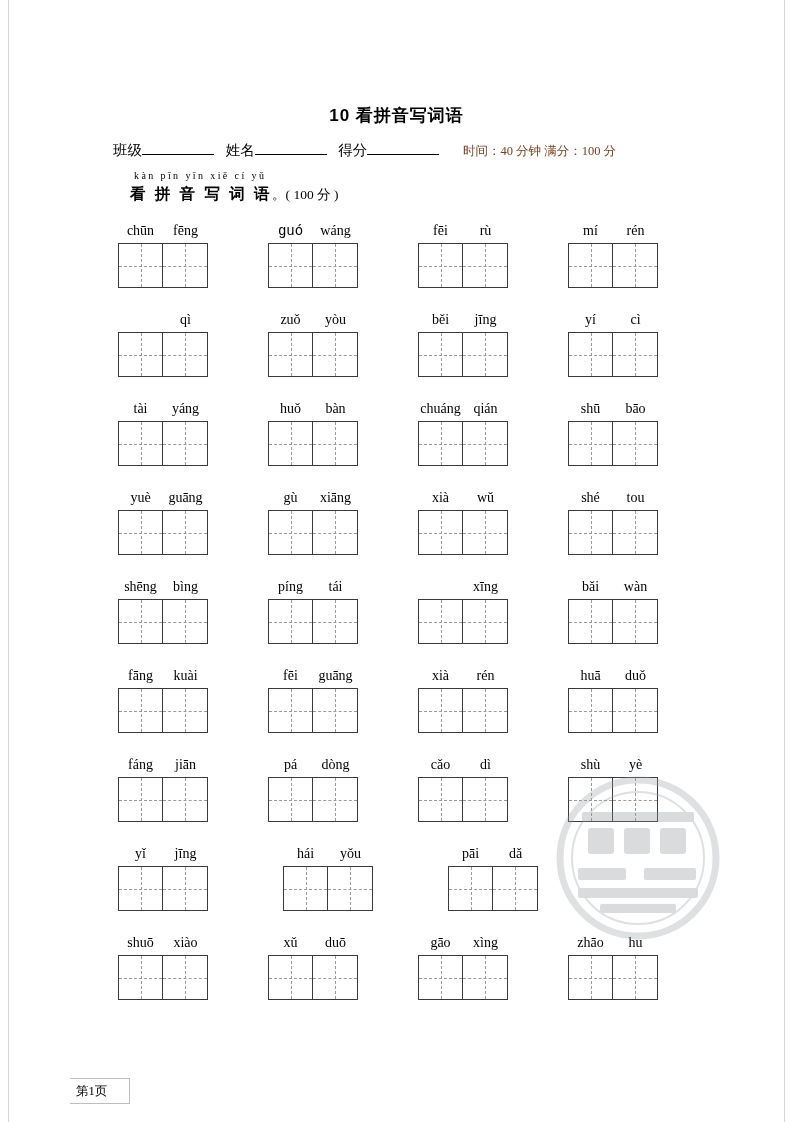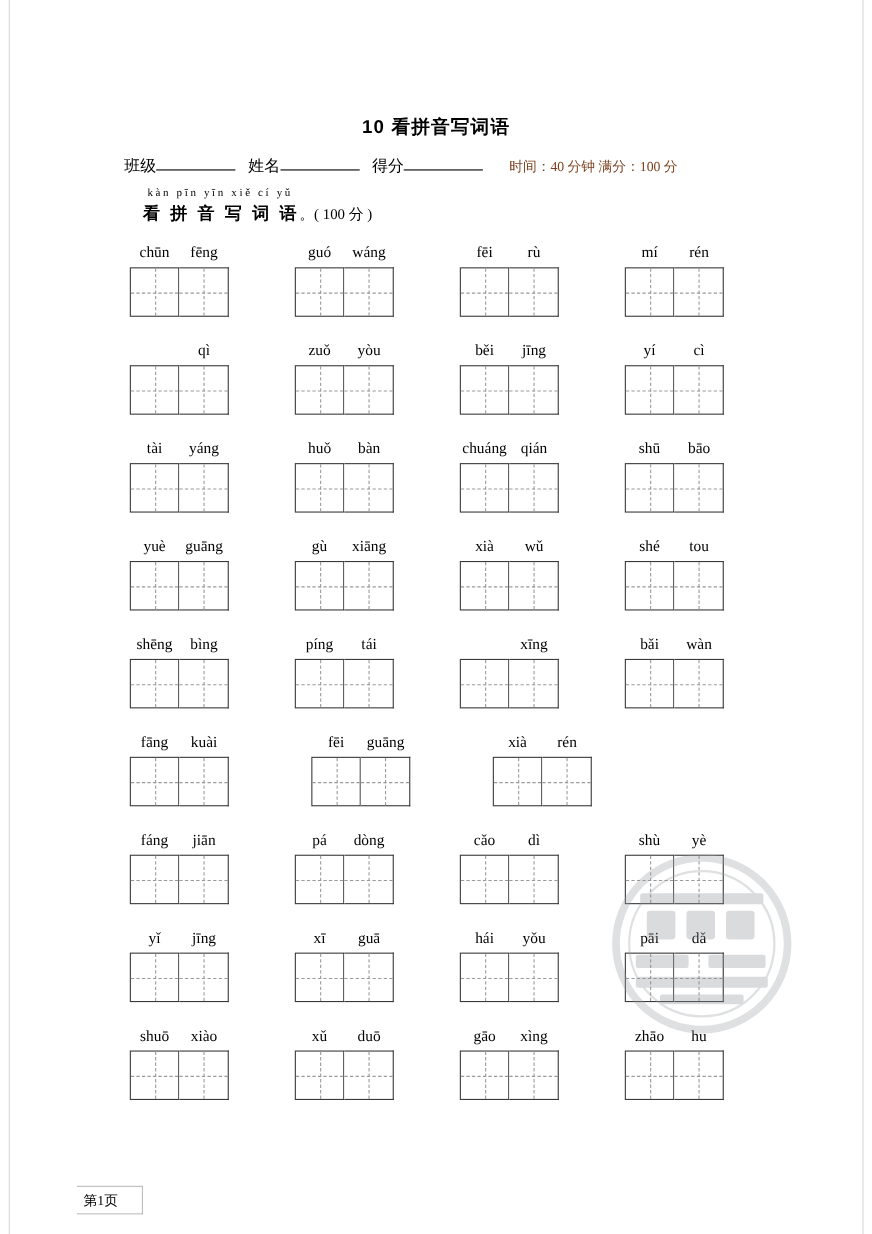--- a/index.html
+++ b/index.html
@@ -220,21 +220,21 @@
               <div class="hline"></div>
             </div>
             <div class="tzg">
               <div class="vline"></div>
               <div class="hline"></div>
             </div>
           </div>
         </div>
         <div class="cellwrap">
           <div class="pinyin">
-            <span style="width: 45px;">guó</span>
+            <span style="width: 45px; font-family: Liberation Mono, monospace;">guó</span>
             <span style="width: 45px;">wáng</span>
           </div>
           <div class="boxes">
             <div class="tzg">
               <div class="vline"></div>
               <div class="hline"></div>
             </div>
             <div class="tzg">
               <div class="vline"></div>
               <div class="hline"></div>
@@ -580,20 +580,36 @@
             <div class="tzg">
               <div class="vline"></div>
               <div class="hline"></div>
             </div>
             <div class="tzg">
               <div class="vline"></div>
               <div class="hline"></div>
             </div>
           </div>
         </div>
+        <div class="cellwrap">
+          <div class="pinyin">
+            <span style="width: 45px;">huā</span>
+            <span style="width: 45px;">duǒ</span>
+          </div>
+          <div class="boxes">
+            <div class="tzg">
+              <div class="vline"></div>
+              <div class="hline"></div>
+            </div>
+            <div class="tzg">
+              <div class="vline"></div>
+              <div class="hline"></div>
+            </div>
+          </div>
+        </div>
       </div>
       <div class="row">
         <div class="cellwrap">
           <div class="pinyin">
             <span style="width: 45px;">fáng</span>
             <span style="width: 45px;">jiān</span>
           </div>
           <div class="boxes">
             <div class="tzg">
               <div class="vline"></div>
@@ -652,36 +668,20 @@
               <div class="hline"></div>
             </div>
           </div>
         </div>
       </div>
       <div class="row">
         <div class="cellwrap">
           <div class="pinyin">
             <span style="width: 45px;">yǐ</span>
             <span style="width: 45px;">jīng</span>
-          </div>
-          <div class="boxes">
-            <div class="tzg">
-              <div class="vline"></div>
-              <div class="hline"></div>
-            </div>
-            <div class="tzg">
-              <div class="vline"></div>
-              <div class="hline"></div>
-            </div>
-          </div>
-        </div>
-        <div class="cellwrap">
-          <div class="pinyin">
-            <span style="width: 45px;">xī</span>
-            <span style="width: 45px;">guā</span>
           </div>
           <div class="boxes">
             <div class="tzg">
               <div class="vline"></div>
               <div class="hline"></div>
             </div>
             <div class="tzg">
               <div class="vline"></div>
               <div class="hline"></div>
             </div>

